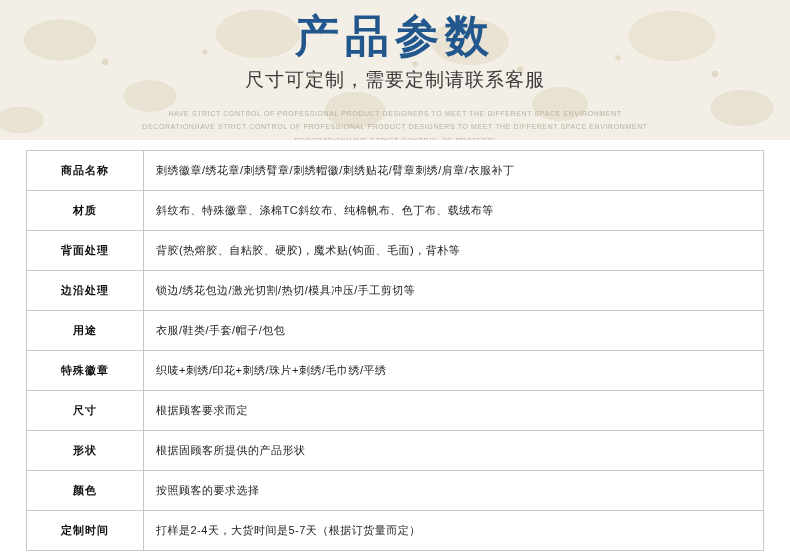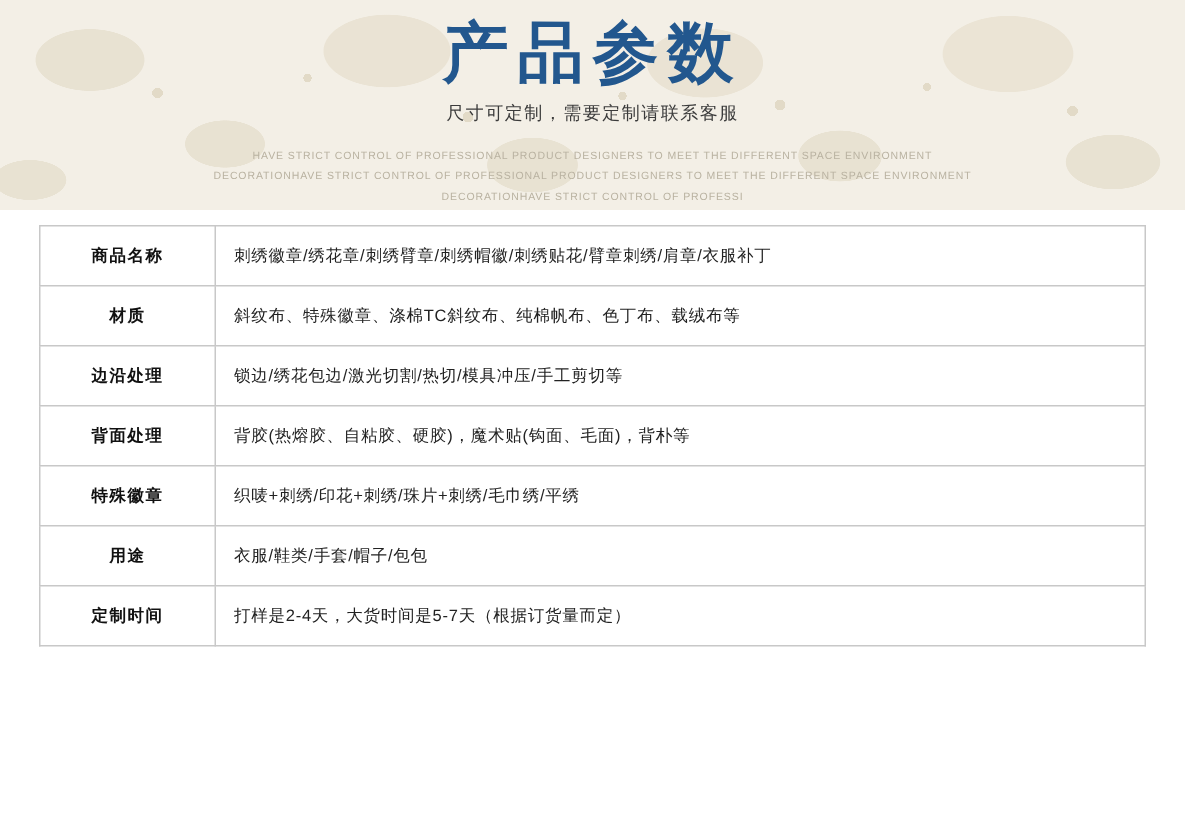--- a/index.html
+++ b/index.html
@@ -63,21 +63,21 @@
   .banner-title {
     font-family: "DejaVu Sans", "Liberation Sans", sans-serif;
     font-size: 44px;
     font-weight: bold;
     color: #22578e;
     letter-spacing: 6px;
     padding-top: 8px;
     line-height: 1.25;
   }
   .banner-subtitle {
-    font-size: 12px;
+    font-size: 19px;
     color: #3b3b3b;
     letter-spacing: 1px;
     margin-top: 4px;
   }
   .banner-en {
     margin-top: 14px;
     font-size: 7px;
     color: #b9b2a1;
     letter-spacing: .6px;
     line-height: 1.9;
@@ -142,34 +142,46 @@
       <tbody>
         <tr>
           <td class="label">商品名称</td>
           <td class="value">刺绣徽章/绣花章/刺绣臂章/刺绣帽徽/刺绣贴花/臂章刺绣/肩章/衣服补丁</td>
         </tr>
         <tr>
           <td class="label">材质</td>
           <td class="value">斜纹布、特殊徽章、涤棉TC斜纹布、纯棉帆布、色丁布、载绒布等</td>
         </tr>
         <tr>
+          <td class="label">背面处理</td>
+          <td class="value">背胶(热熔胶、自粘胶、硬胶)，魔术贴(钩面、毛面)，背朴等</td>
+        </tr>
+        <tr>
           <td class="label">边沿处理</td>
           <td class="value">锁边/绣花包边/激光切割/热切/模具冲压/手工剪切等</td>
         </tr>
         <tr>
-          <td class="label">背面处理</td>
-          <td class="value">背胶(热熔胶、自粘胶、硬胶)，魔术贴(钩面、毛面)，背朴等</td>
+          <td class="label">用途</td>
+          <td class="value">衣服/鞋类/手套/帽子/包包</td>
         </tr>
         <tr>
           <td class="label">特殊徽章</td>
           <td class="value">织唛+刺绣/印花+刺绣/珠片+刺绣/毛巾绣/平绣</td>
         </tr>
         <tr>
-          <td class="label">用途</td>
-          <td class="value">衣服/鞋类/手套/帽子/包包</td>
+          <td class="label">尺寸</td>
+          <td class="value">根据顾客要求而定</td>
+        </tr>
+        <tr>
+          <td class="label">形状</td>
+          <td class="value">根据固顾客所提供的产品形状</td>
+        </tr>
+        <tr>
+          <td class="label">颜色</td>
+          <td class="value">按照顾客的要求选择</td>
         </tr>
         <tr>
           <td class="label">定制时间</td>
           <td class="value">打样是2-4天，大货时间是5-7天（根据订货量而定）</td>
         </tr>
       </tbody>
     </table>
   </div>
 
 </div>

